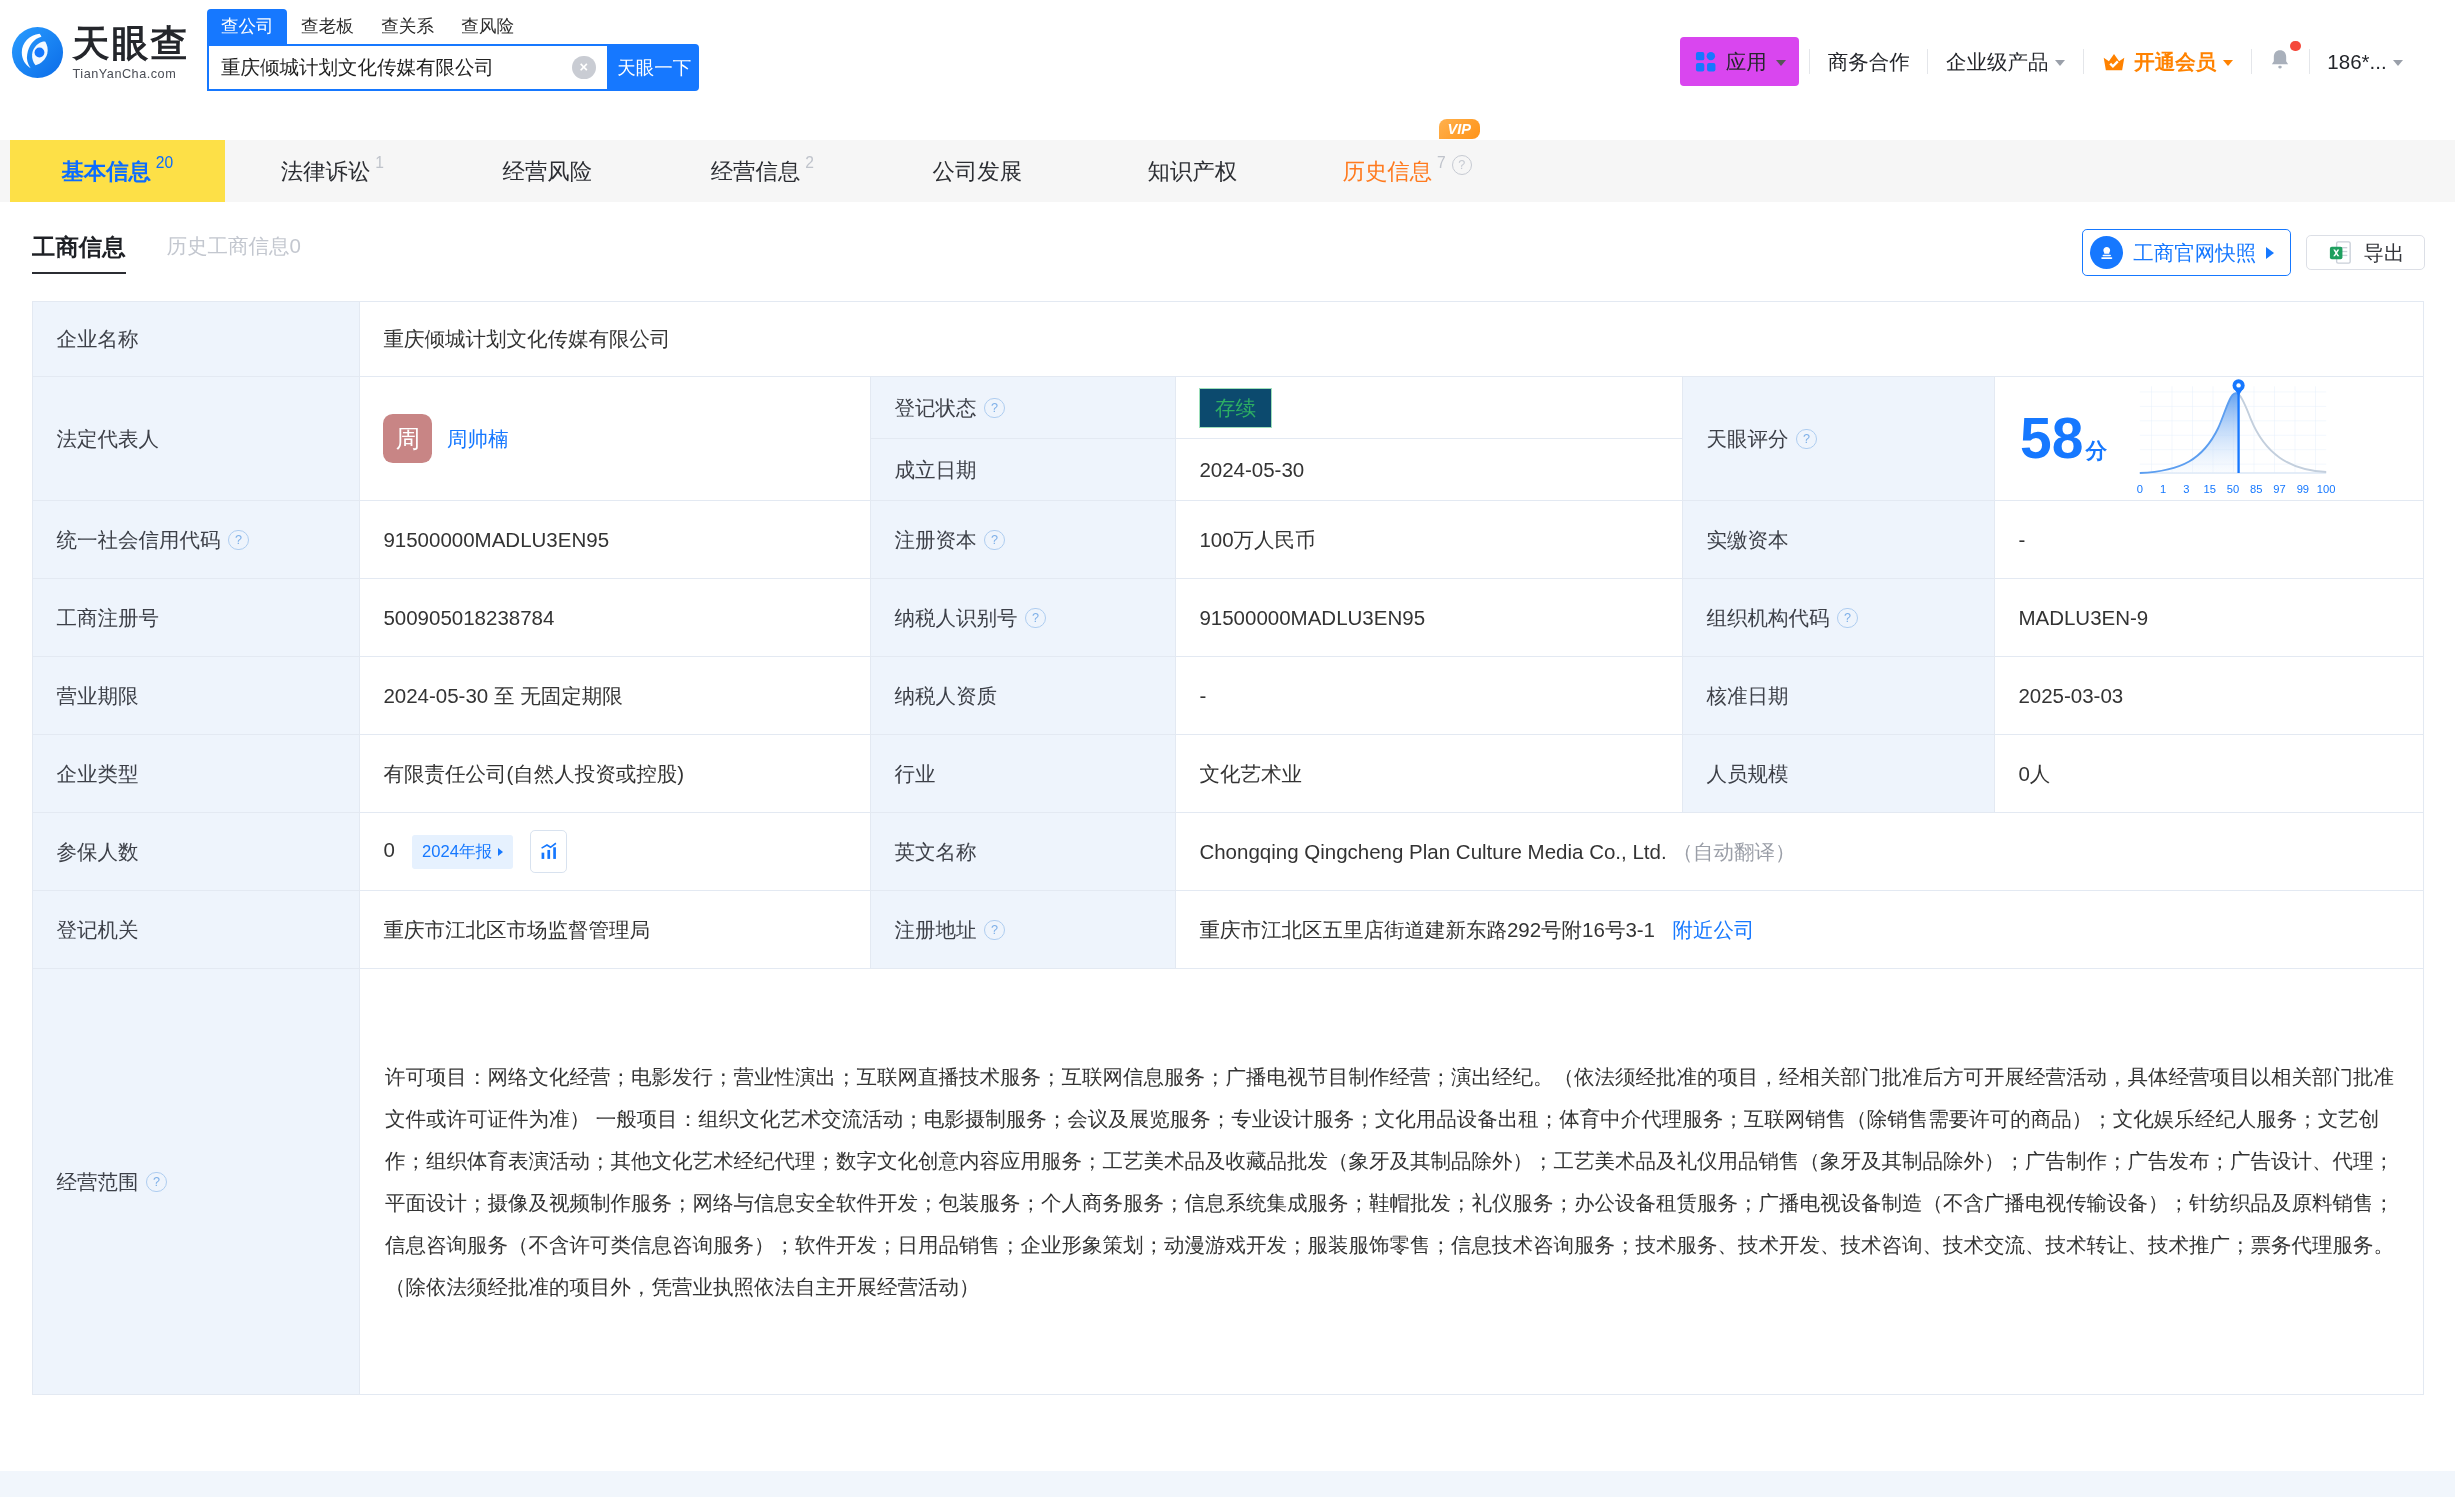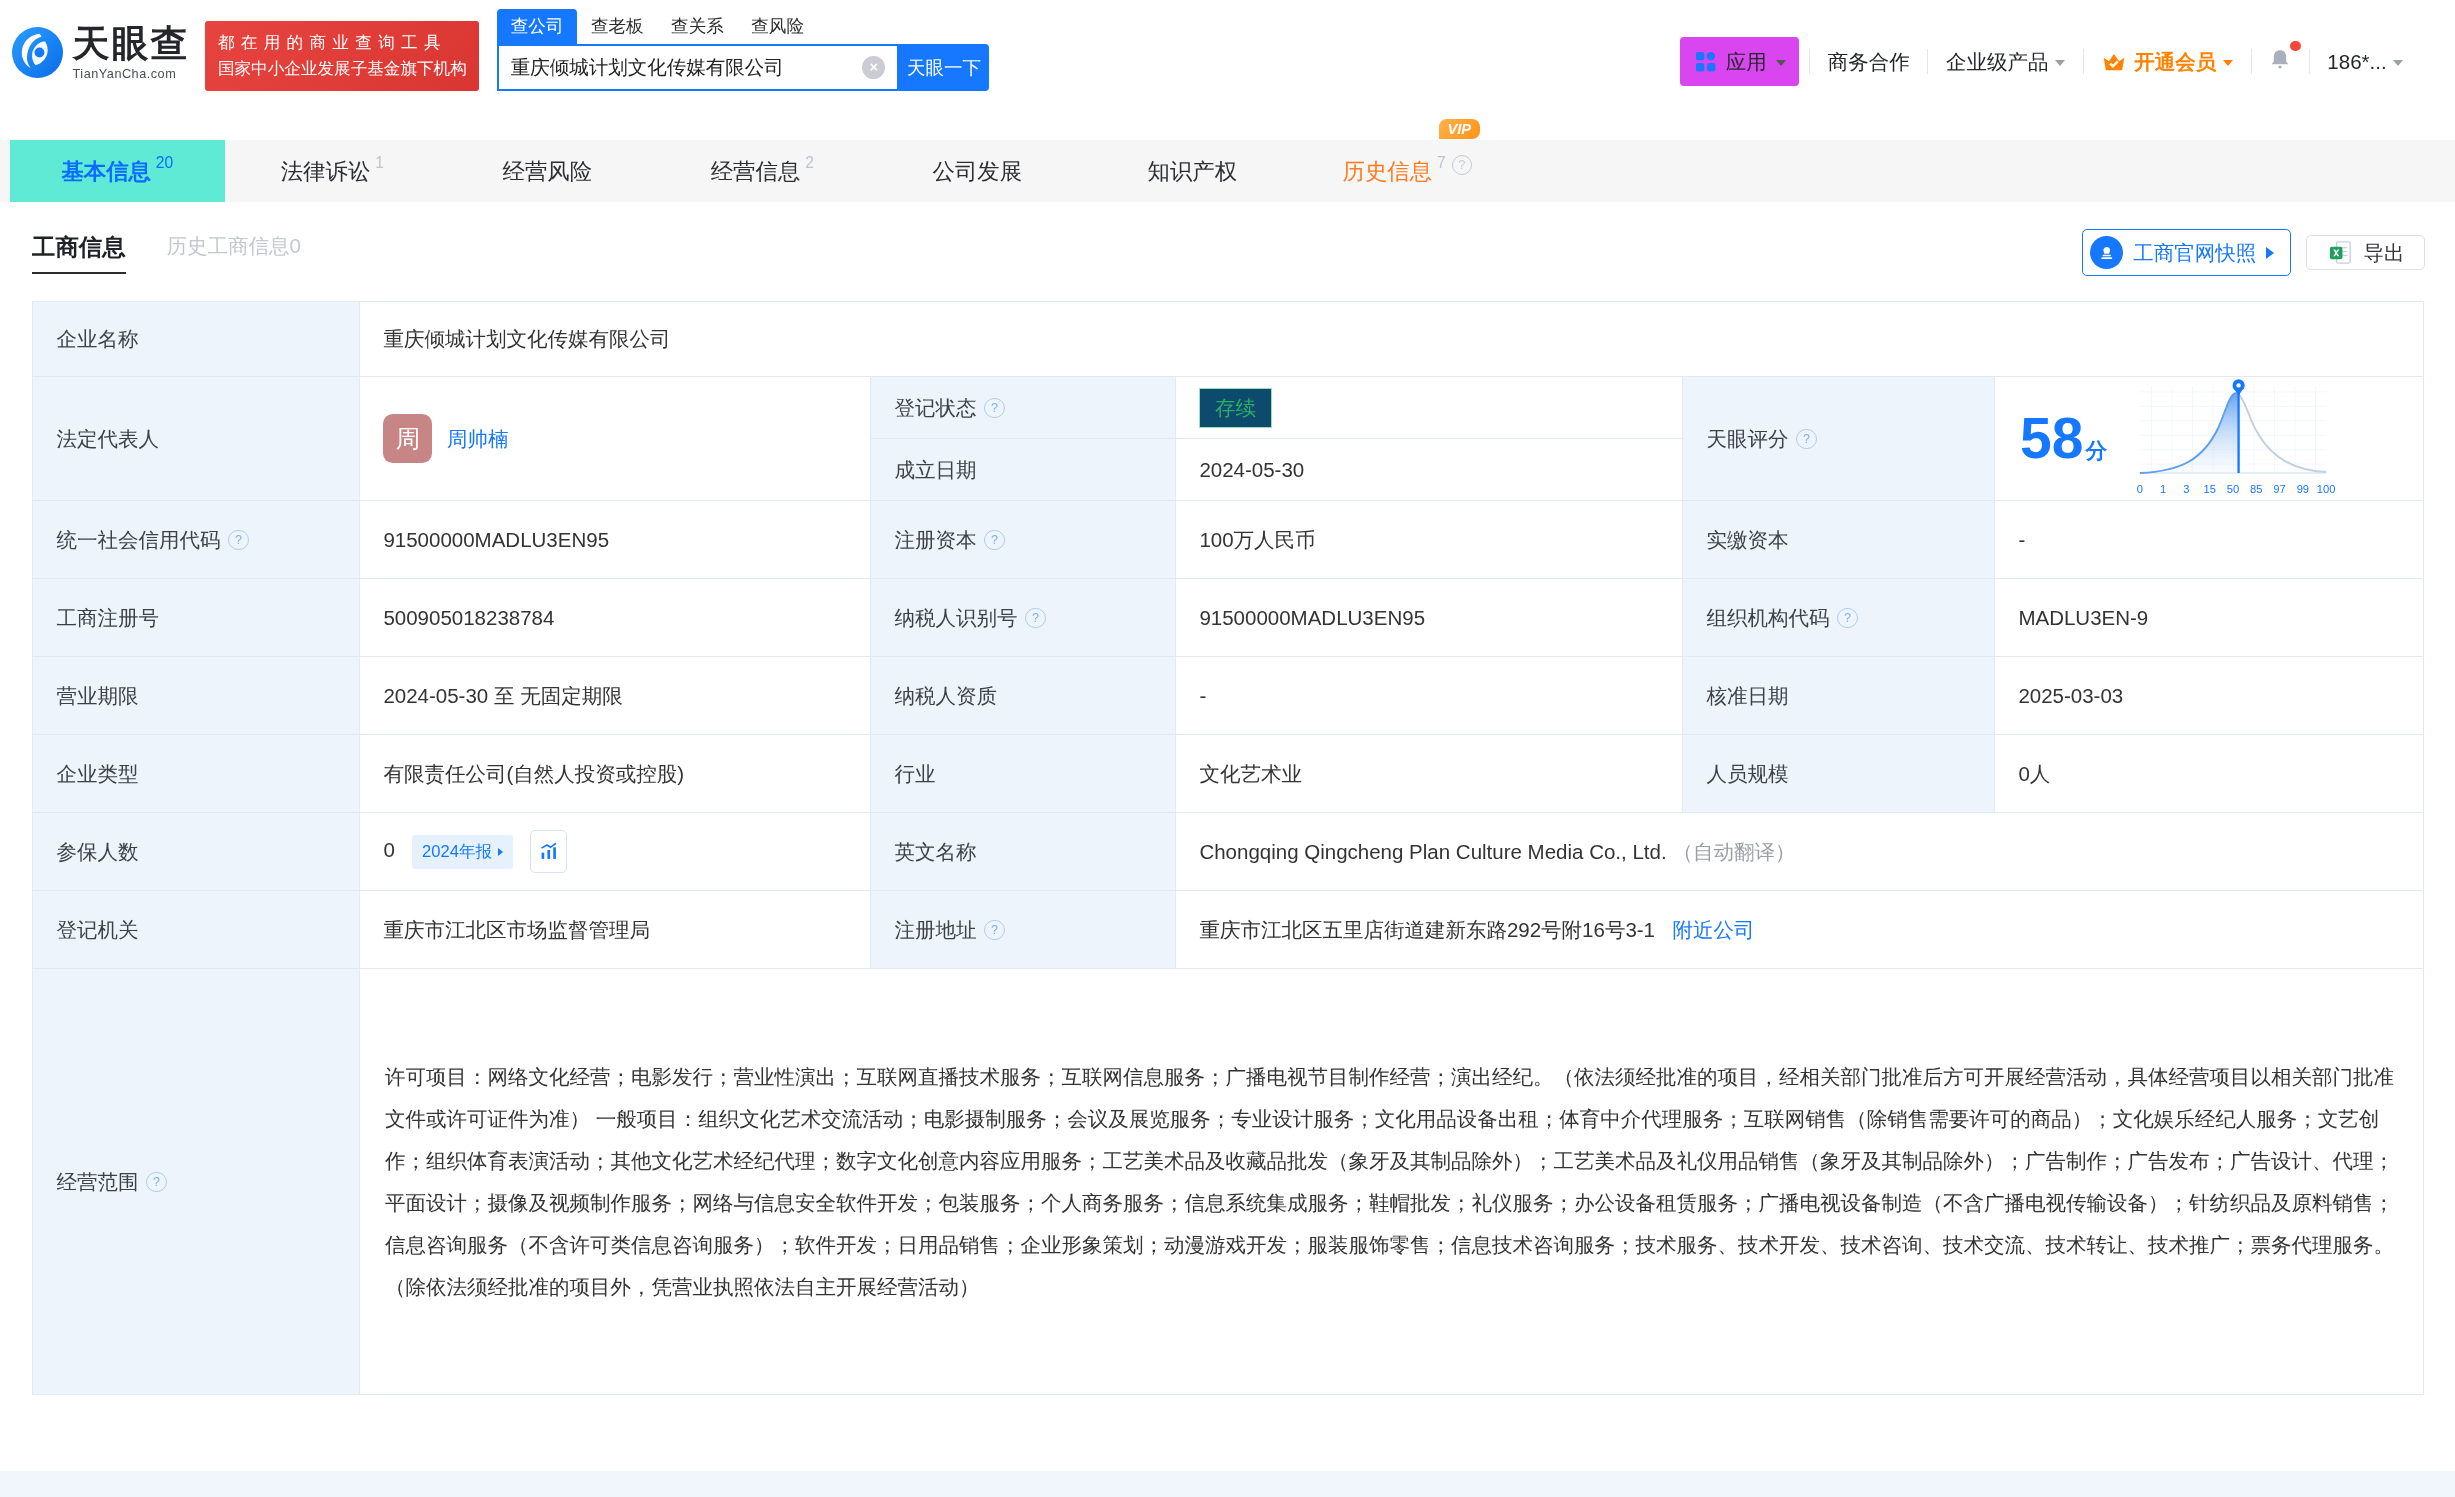--- a/index.html
+++ b/index.html
@@ -43,21 +43,21 @@
   .nav-divider { width: 1px; height: 25px; background: #e4e6ea; }
   .vip-text { font-size: 20.5px; color: #ff8200; font-weight: bold; }
   .bell-wrap { position: relative; padding: 0 15.6px; cursor: pointer; }
   .bell-dot { position: absolute; top: -5.9px; right: 7.8px; width: 10.7px; height: 10.7px; border-radius: 50%;
     background: #f5483b; }
   
   .header-gap { height: 46px; }
   .main-tabs { height: 62px; background: #f6f6f6; display: flex; padding-left: 9.8px; }
   .mtab { width: 215px; display: flex; align-items: center; justify-content: center; font-size: 22.4px;
     color: #2c2e33; cursor: pointer; position: relative; }
-  .mtab.active { background: #5eead4; color: #0b6cff; font-weight: bold; }
+  .mtab.active { background: #fde047; color: #0b6cff; font-weight: bold; }
   .mcount { font-size: 15.6px; color: #bfc3cb; position: relative; top: -7.8px; margin-left: 4.9px; font-weight: normal; }
   .mtab.active .mcount { color: #0b6cff; }
   .mtab.history { color: #ff7a1e; }
   .vip-float { position: absolute; top: -21.5px; right: 35px; background: linear-gradient(135deg,#ffb14d,#ff9318);
     color: #fff; font-size: 14.6px; font-weight: bold; font-style: italic; padding: 2px 8.8px 2.9px;
     border-radius: 7.8px 7.8px 7.8px 0; }
   .qmark { display: inline-flex; width: 20.5px; height: 20.5px; border-radius: 50%; border: 1.5px solid #aecdf0;
     color: #7fb0e8; font-size: 12.7px; align-items: center; justify-content: center; margin-left: 7.8px;
     flex: none; cursor: pointer; }
   .qmark.gray { border-color: #c6cad2; color: #c6cad2; margin-left: 5.9px; position: relative; top: -5.9px; }
@@ -125,24 +125,20 @@
       <path d="M30 9c-10 1-18 9-18 19 0 7 3.5 12.5 9 16-3-4.5-4.5-9-3.5-14C19 21 24 14 32 12c-0.5-1.2-1-2.2-2-3z" fill="#fff"></path>
       <path d="M33 17c-6 2-10 7-10.5 13-0.3 4 1 8 3.5 11 5.5-1.5 10.5-6 12-12 1-4.5 0-8.5-2-12-1-0.3-2-0.3-3 0z" fill="#fff" opacity="0.95"></path>
       <circle cx="30" cy="28" r="5" fill="#1678ff"></circle>
     </svg>
     <div>
       <div class="logo-cn">天眼查</div>
       <div class="logo-en">TianYanCha.com</div>
     </div>
   </div>
 
-  <div class="slogan">
-    <div class="slogan-l1">都在用的商业查询工具</div>
-    <div class="slogan-l2">国家中小企业发展子基金旗下机构</div>
-  </div>
 
   <div class="search-group">
     <div class="search-tabs">
       <div class="search-tab active">查公司</div>
       <div class="search-tab">查老板</div>
       <div class="search-tab">查关系</div>
       <div class="search-tab">查风险</div>
     </div>
     <div class="search-row">
       <div class="search-box">

